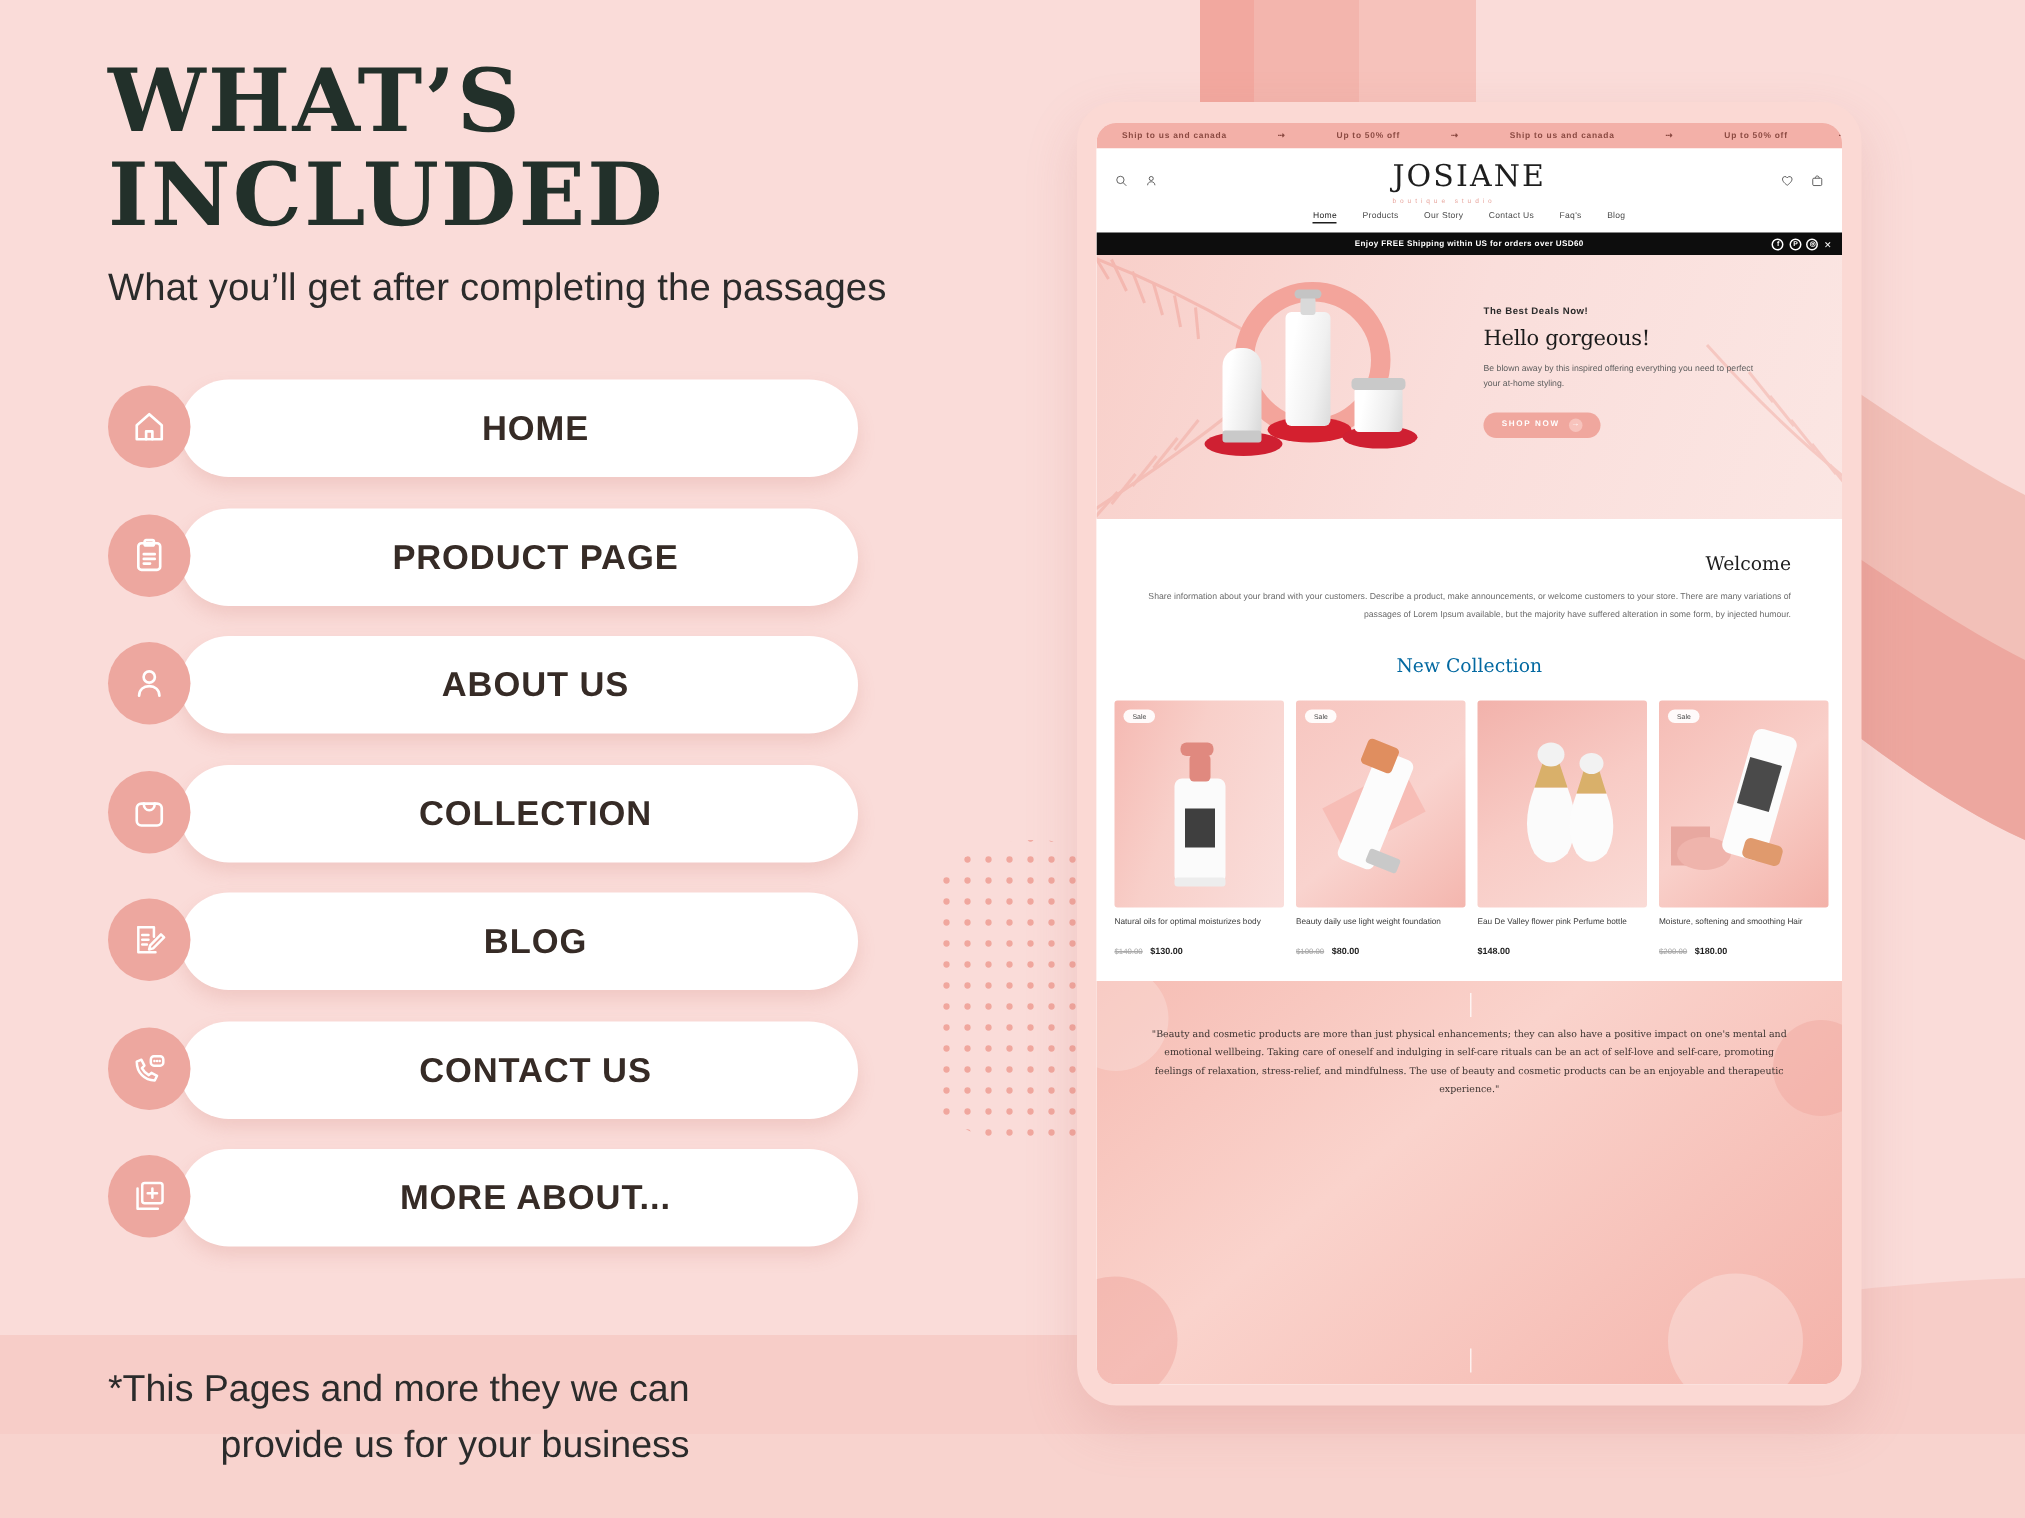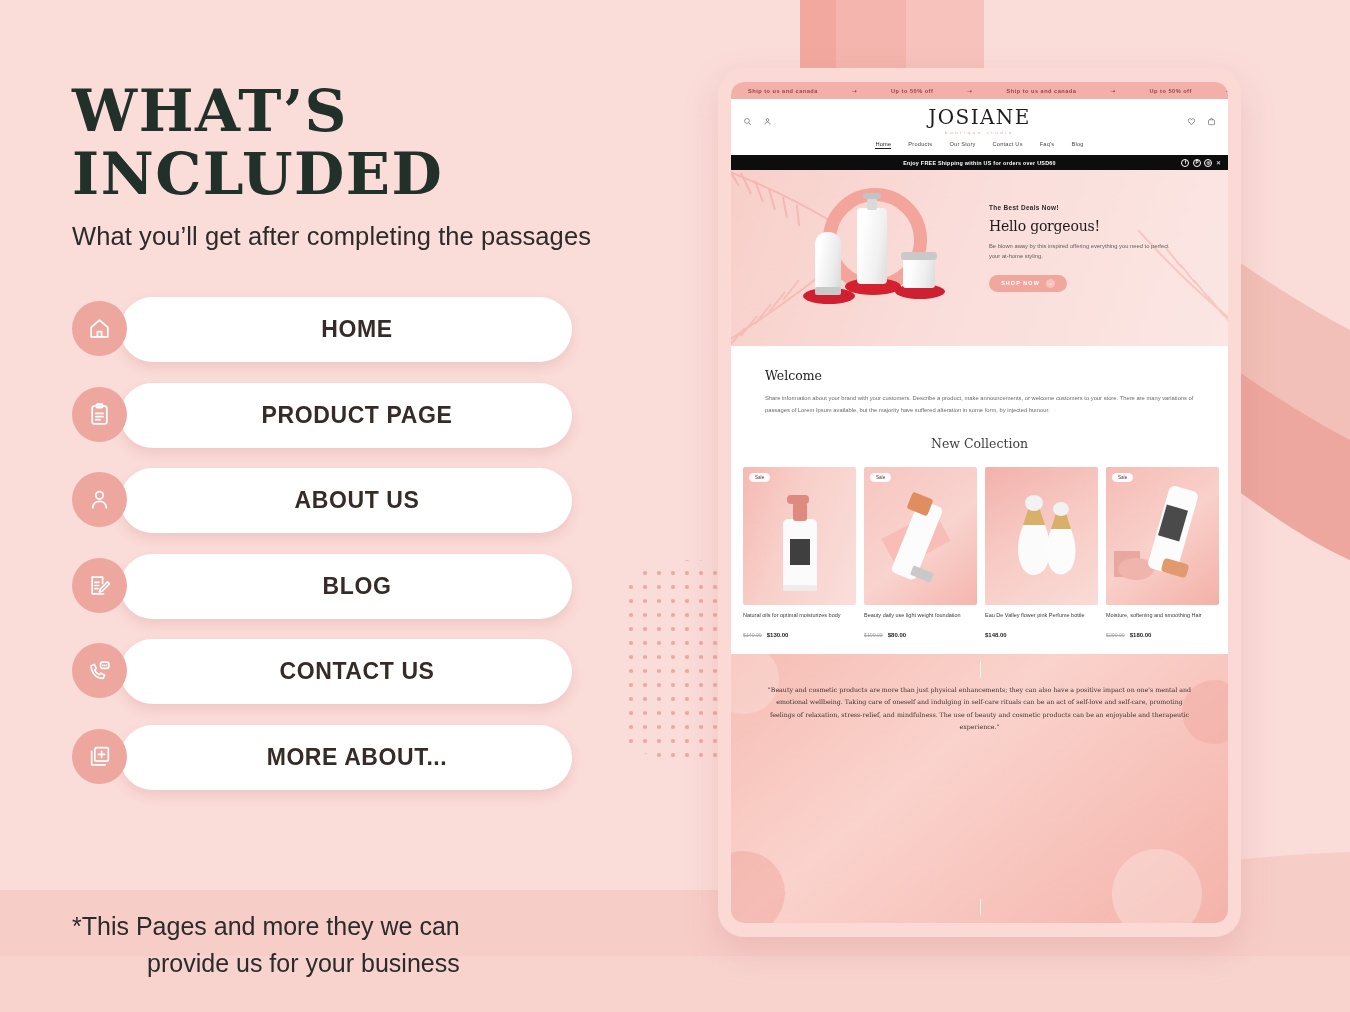--- a/index.html
+++ b/index.html
@@ -19,21 +19,21 @@
 
   .curve-wrap { position: absolute; right: 0; top: 0; width: 340px; height: 1012px; overflow: hidden; }
 
   .bottom-band { position: absolute; left: 0; bottom: 0; width: 100%; height: 122px; background: #f7cdc8; }
   .bottom-band-2 { position: absolute; left: 0; bottom: 0; width: 100%; height: 56px; background: #f8d3ce; }
 
   .dots { position: absolute; left: 628px; top: 556px; width: 120px; height: 212px; overflow: hidden; }
   .dots svg { display: block; }
 
   
-  .left { position: absolute; left: 0; top: 0; width: 700px; height: 1012px; padding: 80px 0 0 72px; }
+  .left { position: absolute; left: 0; top: 0; width: 700px; height: 1012px; padding: 36px 0 0 72px; }
 
   .headline {
     font-family: "DejaVu Serif", serif;
     font-size: 58px;
     font-weight: 700;
     letter-spacing: 1.5px;
     color: #22302a;
     line-height: 1.08;
   }
   .subhead {
@@ -131,21 +131,21 @@
   .site-head {
     background: #fff;
     padding: 7px 12px 0 12px;
     position: relative;
     flex: none;
   }
   .head-row { display: flex; align-items: center; justify-content: space-between; height: 30px; }
   .head-icons { display: flex; gap: 11px; align-items: center; width: 60px; }
   .head-icons.right { justify-content: flex-end; }
   .head-icons svg { width: 9px; height: 9px; stroke: #3a3a3a; fill: none; stroke-width: 1.4; }
-  .logo-wrap { text-align: center; }
+  .logo-wrap { }
   .logo {
     font-family: "DejaVu Serif", serif;
     font-size: 20px;
     letter-spacing: 1.4px;
     color: #1e1e1e;
     line-height: 1;
     position: relative;
     display: inline-block;
   }
   .logo-tag {
@@ -241,27 +241,27 @@
     border-radius: 3px;
   }
   .b-jar-lid { position: absolute; left: 170px; top: 82px; width: 36px; height: 8px; background: #c9c9c9; border-radius: 3px; }
   .pod { position: absolute; border-radius: 50%; }
   .pod-l { left: 72px; top: 118px; width: 52px; height: 16px; background: #cf2032; }
   .pod-c { left: 114px; top: 108px; width: 56px; height: 17px; background: #d4202f; }
   .pod-r { left: 164px; top: 114px; width: 50px; height: 15px; background: #cf2032; }
   .leaf { position: absolute; opacity: 0.5; }
 
   
-  .welcome { background: #fff; padding: 22px 34px 18px 34px; text-align: left; flex: none; }
+  .welcome { background: #fff; padding: 22px 34px 18px 34px; text-align: right; flex: none; }
   .welcome h2 { font-family: "DejaVu Serif", serif; font-size: 12.5px; font-weight: 400; color: #1e1e1e; }
   .welcome p { font-size: 5.8px; color: #6b6b6b; line-height: 2.0; margin-top: 10px; }
 
   
   .collection { background: #fff; padding: 2px 12px 16px 12px; flex: none; }
-  .collection h2 { font-family: "DejaVu Serif", serif; font-size: 12.5px; font-weight: 400; color: #404040; text-align: center; }
+  .collection h2 { font-family: "DejaVu Serif", serif; font-size: 12.5px; font-weight: 400; color: #0369a1; text-align: center; }
   .cards { display: flex; gap: 8px; margin-top: 16px; }
   .card { width: 113px; }
   .card-img {
     width: 113px; height: 138px;
     border-radius: 2px;
     position: relative;
     overflow: hidden;
   }
   .sale-badge {
     position: absolute; left: 6px; top: 6px;
@@ -368,20 +368,31 @@
         <svg viewBox="0 0 24 24" fill="none" stroke="#fff" stroke-width="1.7" stroke-linecap="round" stroke-linejoin="round">
           <circle cx="12" cy="8" r="3.6"></circle>
             <path d="M5.5 20 c0-3.9 2.9-6.2 6.5-6.2 s6.5 2.3 6.5 6.2"></path>
         </svg>
       </div>
       <div class="pill">
         <span class="pill-label">ABOUT US</span>
       </div>
     </div>
 
+    <div class="menu-row">
+      <div class="icon-circle">
+        <svg viewBox="0 0 24 24" fill="none" stroke="#fff" stroke-width="1.7" stroke-linecap="round" stroke-linejoin="round">
+          <rect x="4" y="6.5" width="16" height="14" rx="3"></rect>
+          <path d="M8.5 6.5 c0 2.6 1.6 4.2 3.5 4.2 s3.5-1.6 3.5-4.2"></path>
+        </svg>
+      </div>
+      <div class="pill">
+        <span class="pill-label">COLLECTION</span>
+      </div>
+    </div>
 
     <div class="menu-row">
       <div class="icon-circle">
         <svg viewBox="0 0 24 24" fill="none" stroke="#fff" stroke-width="1.6" stroke-linecap="round" stroke-linejoin="round">
           <path d="M5 4 h10 v6"></path>
             <path d="M5 4 v16 h11"></path>
           <path d="M7.5 9 h4 M7.5 12 h4 M7.5 15 h3"></path>
           <path d="M19.5 8.5 l2 2 l-7 7 l-2.6 .7 l.7-2.6 Z"></path>
         </svg>
       </div>

